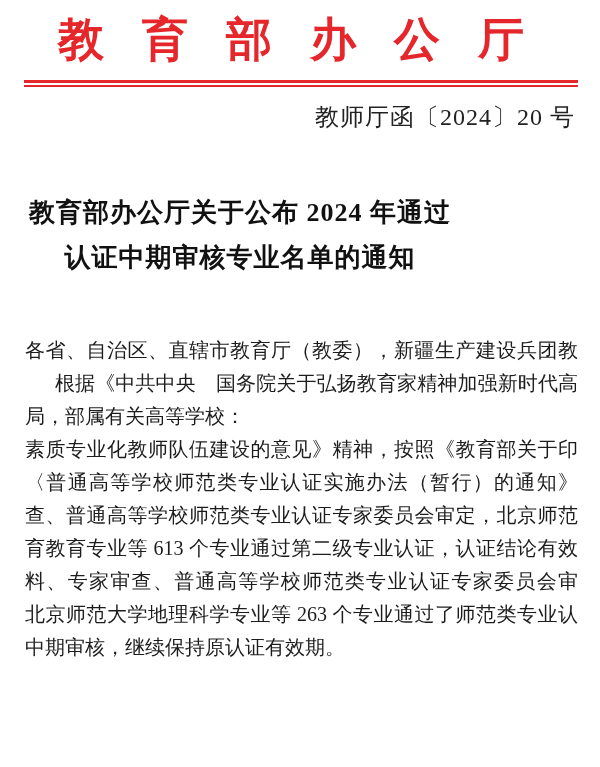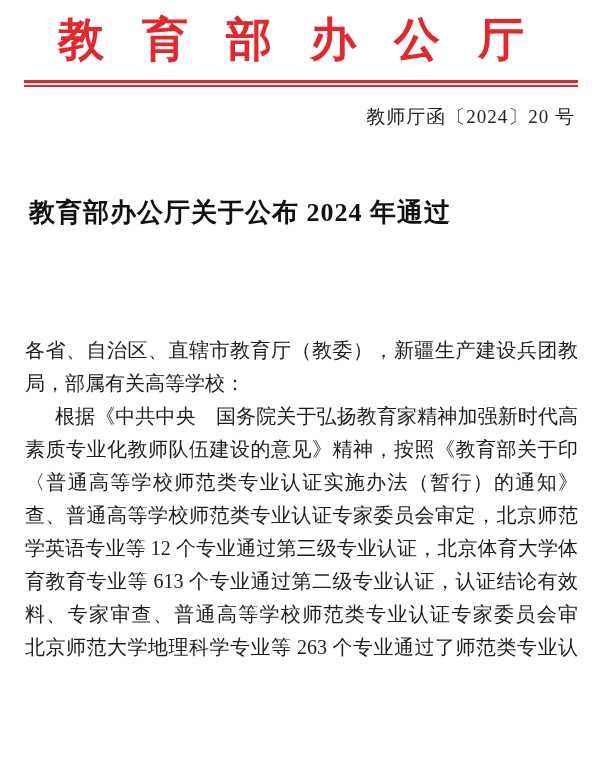--- a/index.html
+++ b/index.html
@@ -34,21 +34,21 @@
   }
   .rule-thin {
     position: absolute;
     top: 85px; left: 24px; right: 22px;
     height: 2px; background: #e5262b;
   }
   
   .doc-number {
     position: absolute;
     top: 104px; right: 25px;
-    font-size: 19px;
+    font-size: 24px;
     color: #222222;
     letter-spacing: 1px;
     line-height: 26px;
   }
   
   .title-block {
     position: absolute;
     top: 190px; left: 0;
     width: 480px;
     text-align: center;
@@ -82,28 +82,29 @@
 
   <div class="masthead">教育部办公厅</div>
 
   <div class="rule-thick"></div>
   <div class="rule-thin"></div>
 
   <div class="doc-number">教师厅函〔2024〕20 号</div>
 
   <div class="title-block">
     <div>教育部办公厅关于公布 2024 年通过</div>
+    <div>认证中期审核专业名单的通知</div>
   </div>
 
   <div class="body-block">
     <div class="body-line jline">各省、自治区、直辖市教育厅（教委），新疆生产建设兵团教育</div>
+    <div class="body-line jline indent">根据《中共中央　国务院关于弘扬教育家精神加强新时代高</div>
     <div class="body-line">局，部属有关高等学校：</div>
-    <div class="body-line jline indent">根据《中共中央　国务院关于弘扬教育家精神加强新时代高</div>
     <div class="body-line jline">素质专业化教师队伍建设的意见》精神，按照《教育部关于印发</div>
     <div class="body-line jline">〈普通高等学校师范类专业认证实施办法（暂行）的通知》（教师</div>
     <div class="body-line jline">查、普通高等学校师范类专业认证专家委员会审定，北京师范大</div>
-    <div class="body-line jline">学英语专业等 12 个专业通过第三级专业认证，北京体育大学体</div>
     <div class="body-line jline">育教育专业等 613 个专业通过第二级专业认证，认证结论有效期</div>
     <div class="body-line jline">料、专家审查、普通高等学校师范类专业认证专家委员会审定，</div>
     <div class="body-line jline">北京师范大学地理科学专业等 263 个专业通过了师范类专业认证</div>
+    <div class="body-line">中期审核，继续保持原认证有效期。</div>
   </div>
 
 </div>
 
 </body></html>

